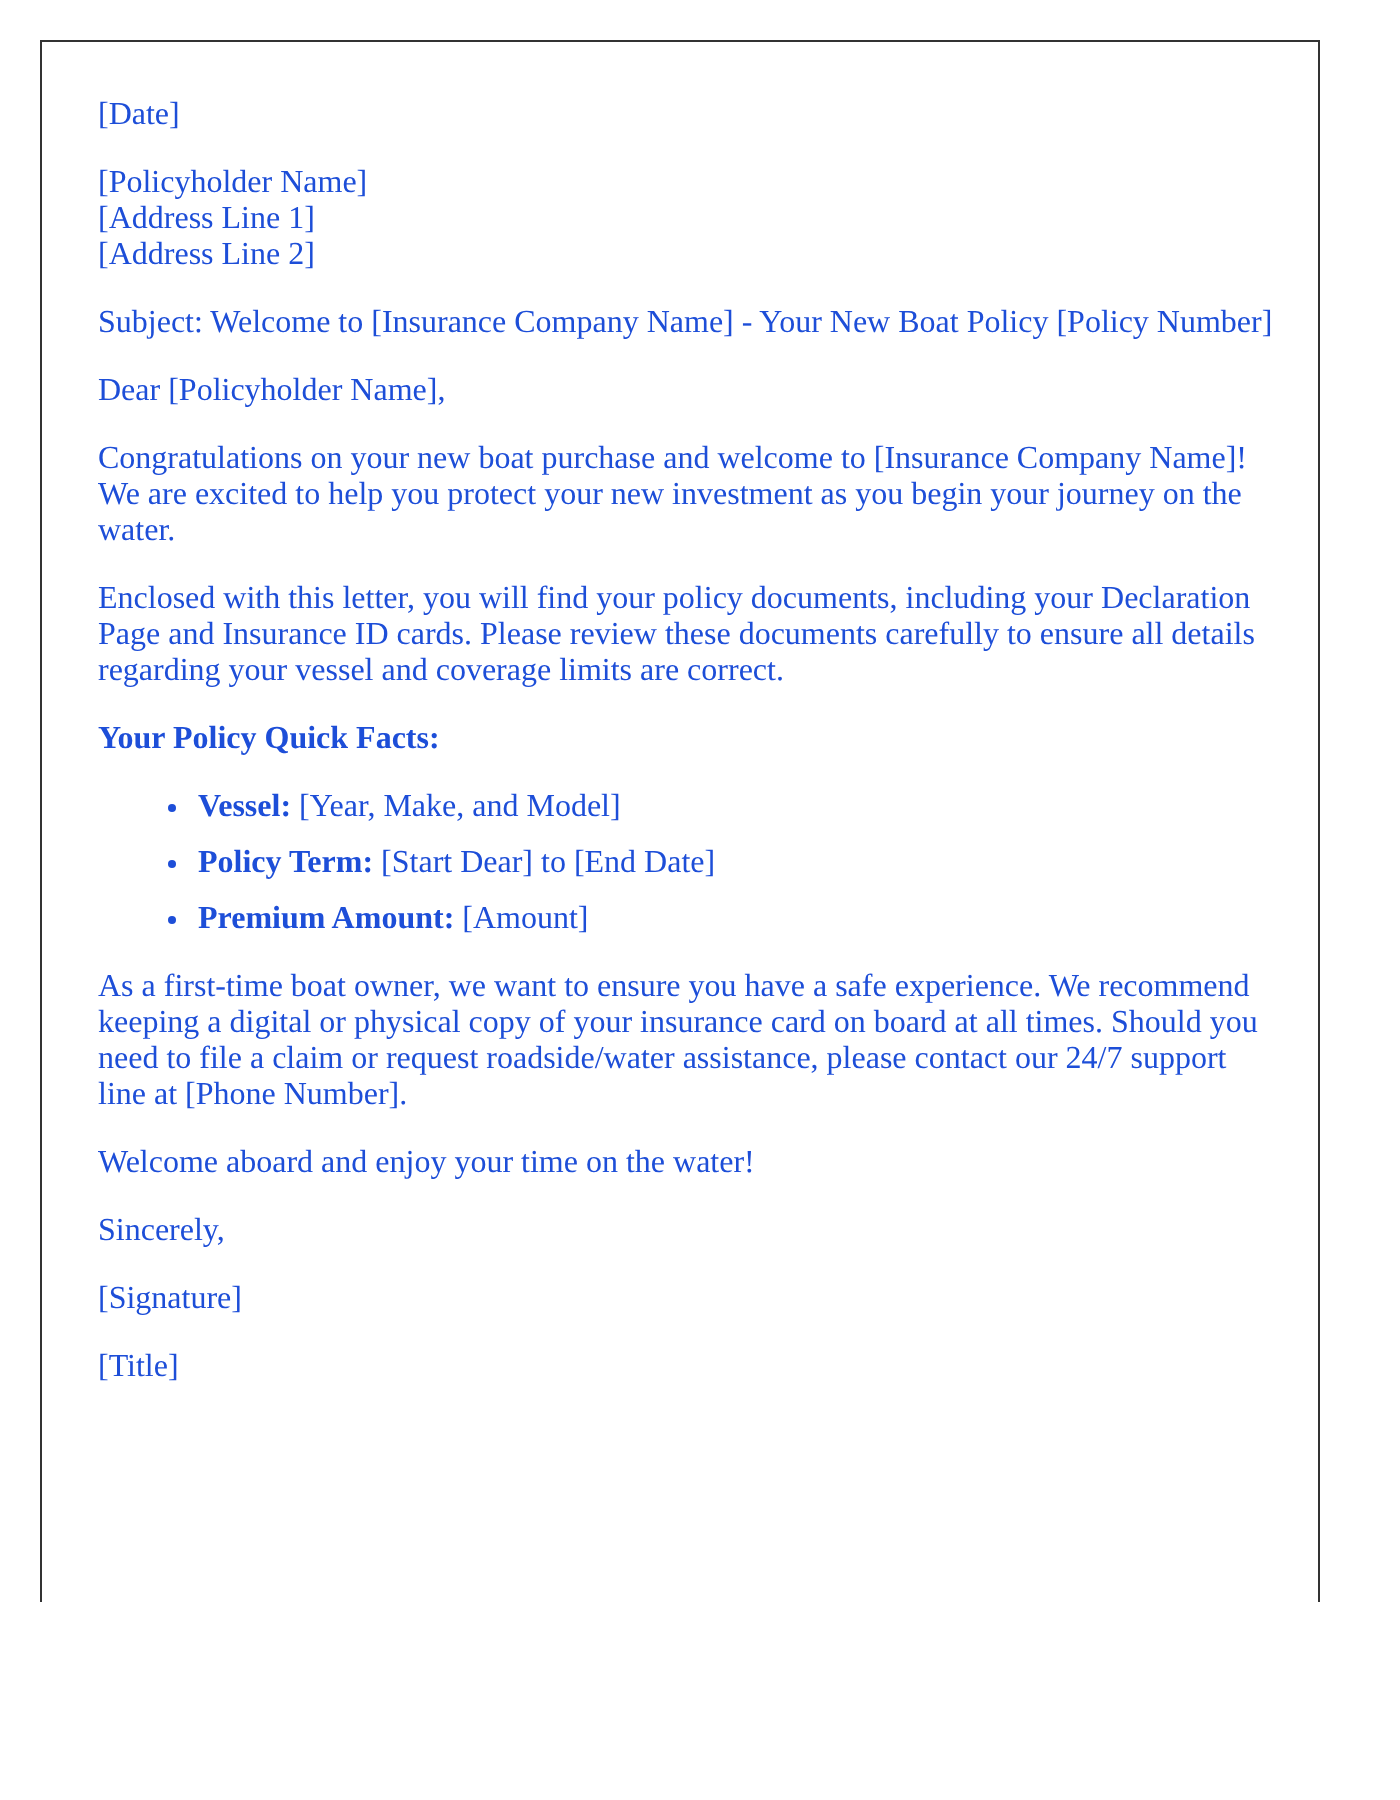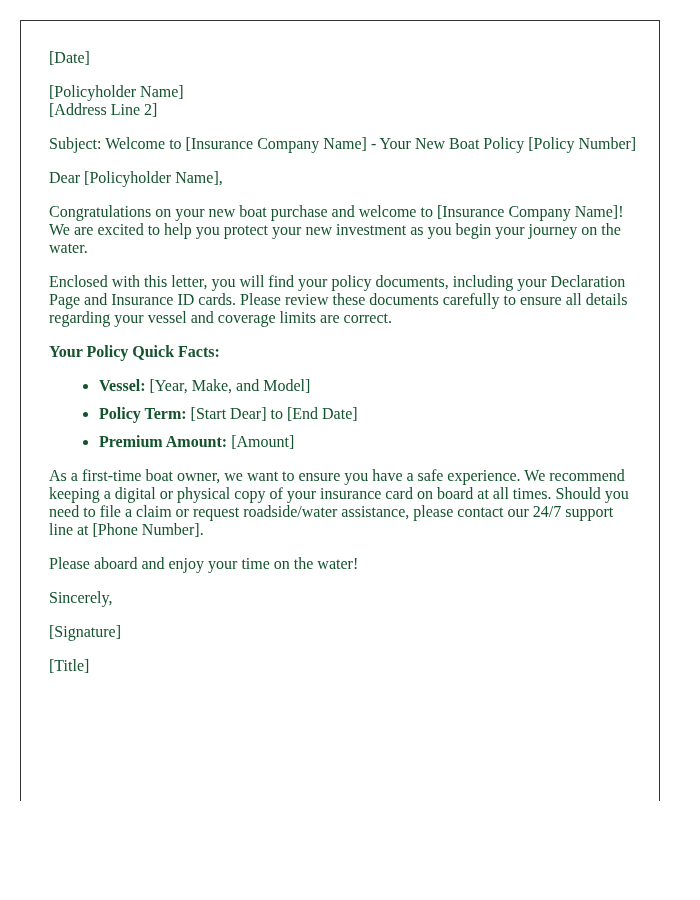--- a/index.html
+++ b/index.html
@@ -27,21 +27,21 @@
       background: #fff;
     }
     .content {
       position: absolute;
       left: 28px;
       top: 28px;
       width: 590px;
       font-family: "Liberation Serif", "DejaVu Serif", serif;
       font-size: 16px;
       line-height: 18px;
-      color: #14532d;
+      color: #1d4ed8;
     }
     p {
       margin: 0 0 16px 0;
     }
     .block-line {
       display: block;
     }
     .facts-heading {
       font-weight: bold;
       margin: 0 0 16px 0;
@@ -61,20 +61,21 @@
   </style>
 </head>
 <body>
 
 <div class="page">
   <div class="content">
     <p>[Date]</p>
 
     <p>
       <span class="block-line">[Policyholder Name]</span>
+      <span class="block-line">[Address Line 1]</span>
       <span class="block-line">[Address Line 2]</span>
     </p>
 
     <p>Subject: Welcome to [Insurance Company Name] - Your New Boat Policy [Policy Number]</p>
 
     <p>Dear [Policyholder Name],</p>
 
     <p>Congratulations on your new boat purchase and welcome to [Insurance Company Name]! We are excited to help you protect your new investment as you begin your journey on the water.</p>
 
     <p>Enclosed with this letter, you will find your policy documents, including your Declaration Page and Insurance ID cards. Please review these documents carefully to ensure all details regarding your vessel and coverage limits are correct.</p>
@@ -84,21 +85,21 @@
     <ul>
       <li><b>Vessel:</b><span> [Year, Make, and Model]</span></li>
       <li><b>Policy Term:</b><span> [Start Dear] to [End Date]</span></li>
       <li><b>Premium Amount:</b><span> [Amount]</span></li>
     </ul>
 
     <p>As a first-time boat owner, we want to ensure you have a safe experience. We recommend keeping a digital or physical copy of your insurance card on board at all times. Should you need to file a claim or request roadside/water assistance, please contact our 24/7 support line at [Phone Number].</p>
 
 
 
-    <p>Please aboard and enjoy your time on the water!</p>
+    <p>Welcome aboard and enjoy your time on the water!</p>
 
     <p>Sincerely,</p>
 
     <p>[Signature]</p>
 
     <p>
       <span class="block-line">[Title]</span>
     </p>
   </div>
 </div>

